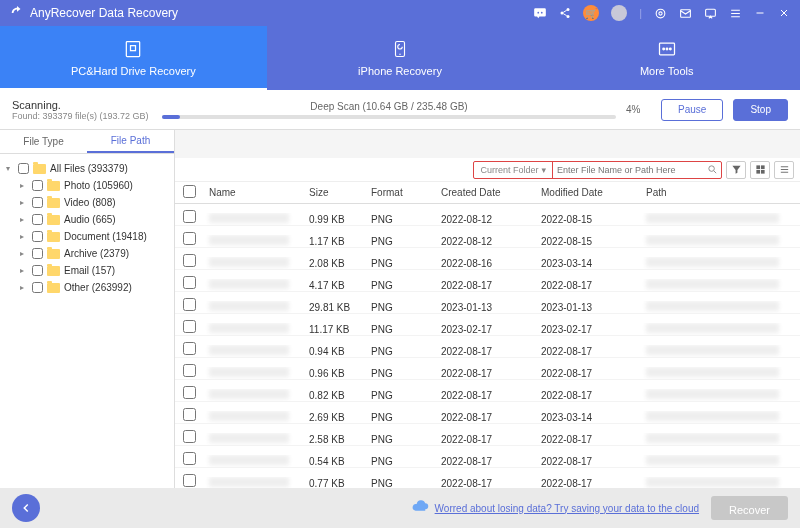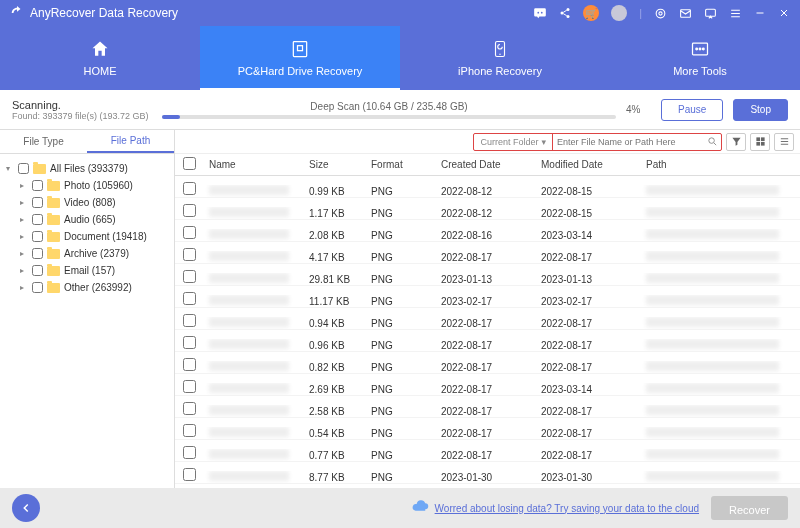--- a/index.html
+++ b/index.html
@@ -33,21 +33,21 @@
 .sidetabs{display:flex;height:24px;border-bottom:1px solid #ddd;}
 .sidetab{flex:1;display:flex;align-items:center;justify-content:center;font-size:10px;color:#666;cursor:pointer;}
 .sidetab.active{color:#5a6fd8;border-bottom:2px solid #5a6fd8;}
 .tree{padding:6px 4px;overflow:auto;flex:1;}
 .tree-row{display:flex;align-items:center;gap:4px;padding:3px 2px;font-size:10px;cursor:pointer;}
 .tree-row .arrow{width:8px;color:#888;font-size:8px;}
 .tree-row input{width:11px;height:11px;}
 .folder-ico{width:13px;height:10px;background:#ffd76b;border-radius:1px;position:relative;}
 .folder-ico::before{content:"";position:absolute;top:-2px;left:0;width:5px;height:2px;background:#ffd76b;border-radius:1px 1px 0 0;}
 .tree-row.child{padding-left:16px;}
-.main{flex:1;display:flex;flex-direction:column;background:#fff;}
+.main{flex:1;display:flex;flex-direction:column;background:#fff;margin-top:28px;}
 .toolbar{height:24px;display:flex;align-items:center;justify-content:flex-end;padding:0 6px;gap:4px;border-bottom:1px solid #eee;}
 .searchgroup{display:flex;border:1.5px solid #d44;border-radius:2px;height:18px;}
 .searchgroup .sel{font-size:9px;color:#888;padding:0 6px;display:flex;align-items:center;border-right:1px solid #d44;gap:3px;}
 .searchgroup input{border:none;outline:none;font-size:9px;width:150px;padding:0 4px;color:#888;}
 .searchgroup .sico{width:18px;display:flex;align-items:center;justify-content:center;color:#888;}
 .tool-ico{width:20px;height:18px;border:1px solid #ccc;border-radius:2px;display:flex;align-items:center;justify-content:center;color:#666;cursor:pointer;}
 .theader{display:flex;height:22px;align-items:center;border-bottom:1px solid #ddd;font-size:10px;color:#444;}
 .theader .cell,.trow .cell{padding:0 6px;overflow:hidden;white-space:nowrap;}
 .c-chk{width:28px;text-align:center;}
 .c-name{width:100px;}
@@ -125,28 +125,20 @@
       </span>
     <span>
         <svg width="12" height="12" viewBox="0 0 24 24" stroke="#fff" stroke-width="2">
           <path d="M6 6l12 12M18 6L6 18"></path>
         </svg>
       </span>
   </div>
 </div>
 
 <div class="navtabs" id="navtabs">
-    <div class="navtab">
-      <div class="icon">
-        <svg width="22" height="20" viewBox="0 0 24 24" fill="#fff">
-          <path d="M12 3l9 8h-3v9h-4v-6h-4v6H6v-9H3z"></path>
-        </svg>
-      </div>
-      <div class="lbl">HOME</div>
-    </div>
     <div class="navtab active">
       <div class="icon">
         <svg width="22" height="20" viewBox="0 0 24 24" fill="none" stroke="#fff" stroke-width="1.5">
           <rect x="4" y="3" width="16" height="18" rx="1"></rect>
           <rect x="9" y="8" width="6" height="6"></rect>
         </svg>
       </div>
       <div class="lbl">PC&amp;Hard Drive Recovery</div>
     </div>
     <div class="navtab">

